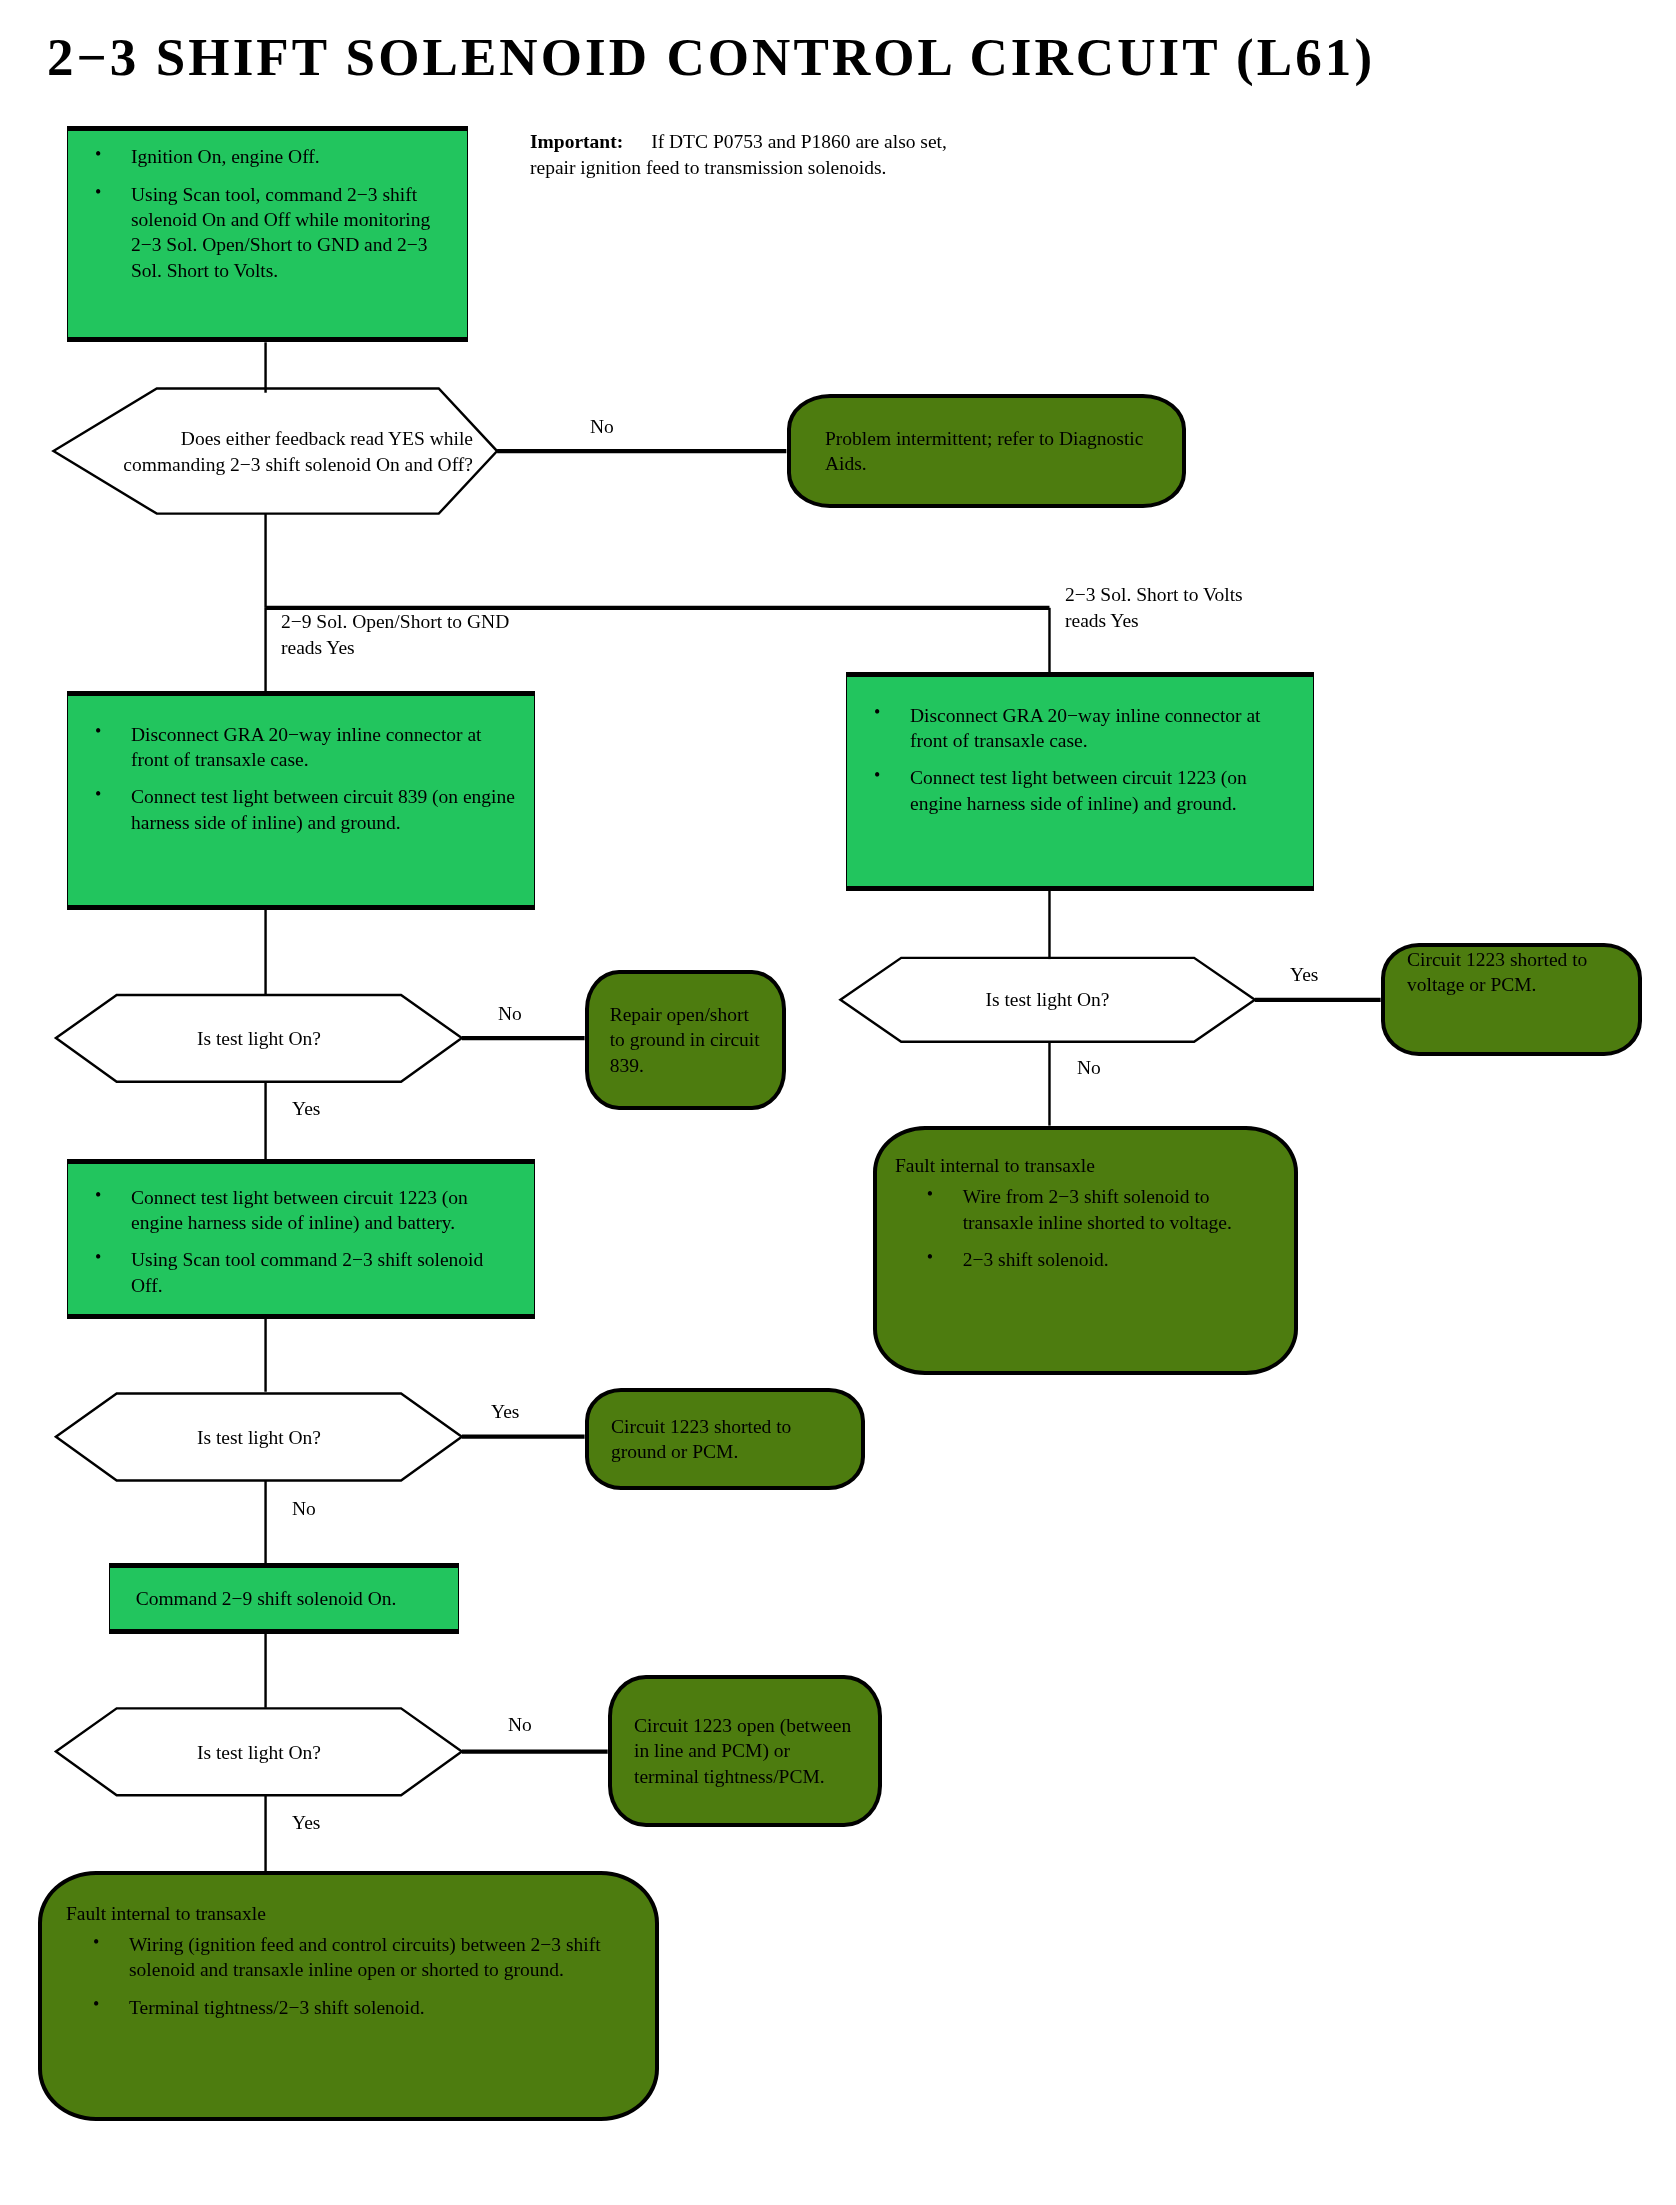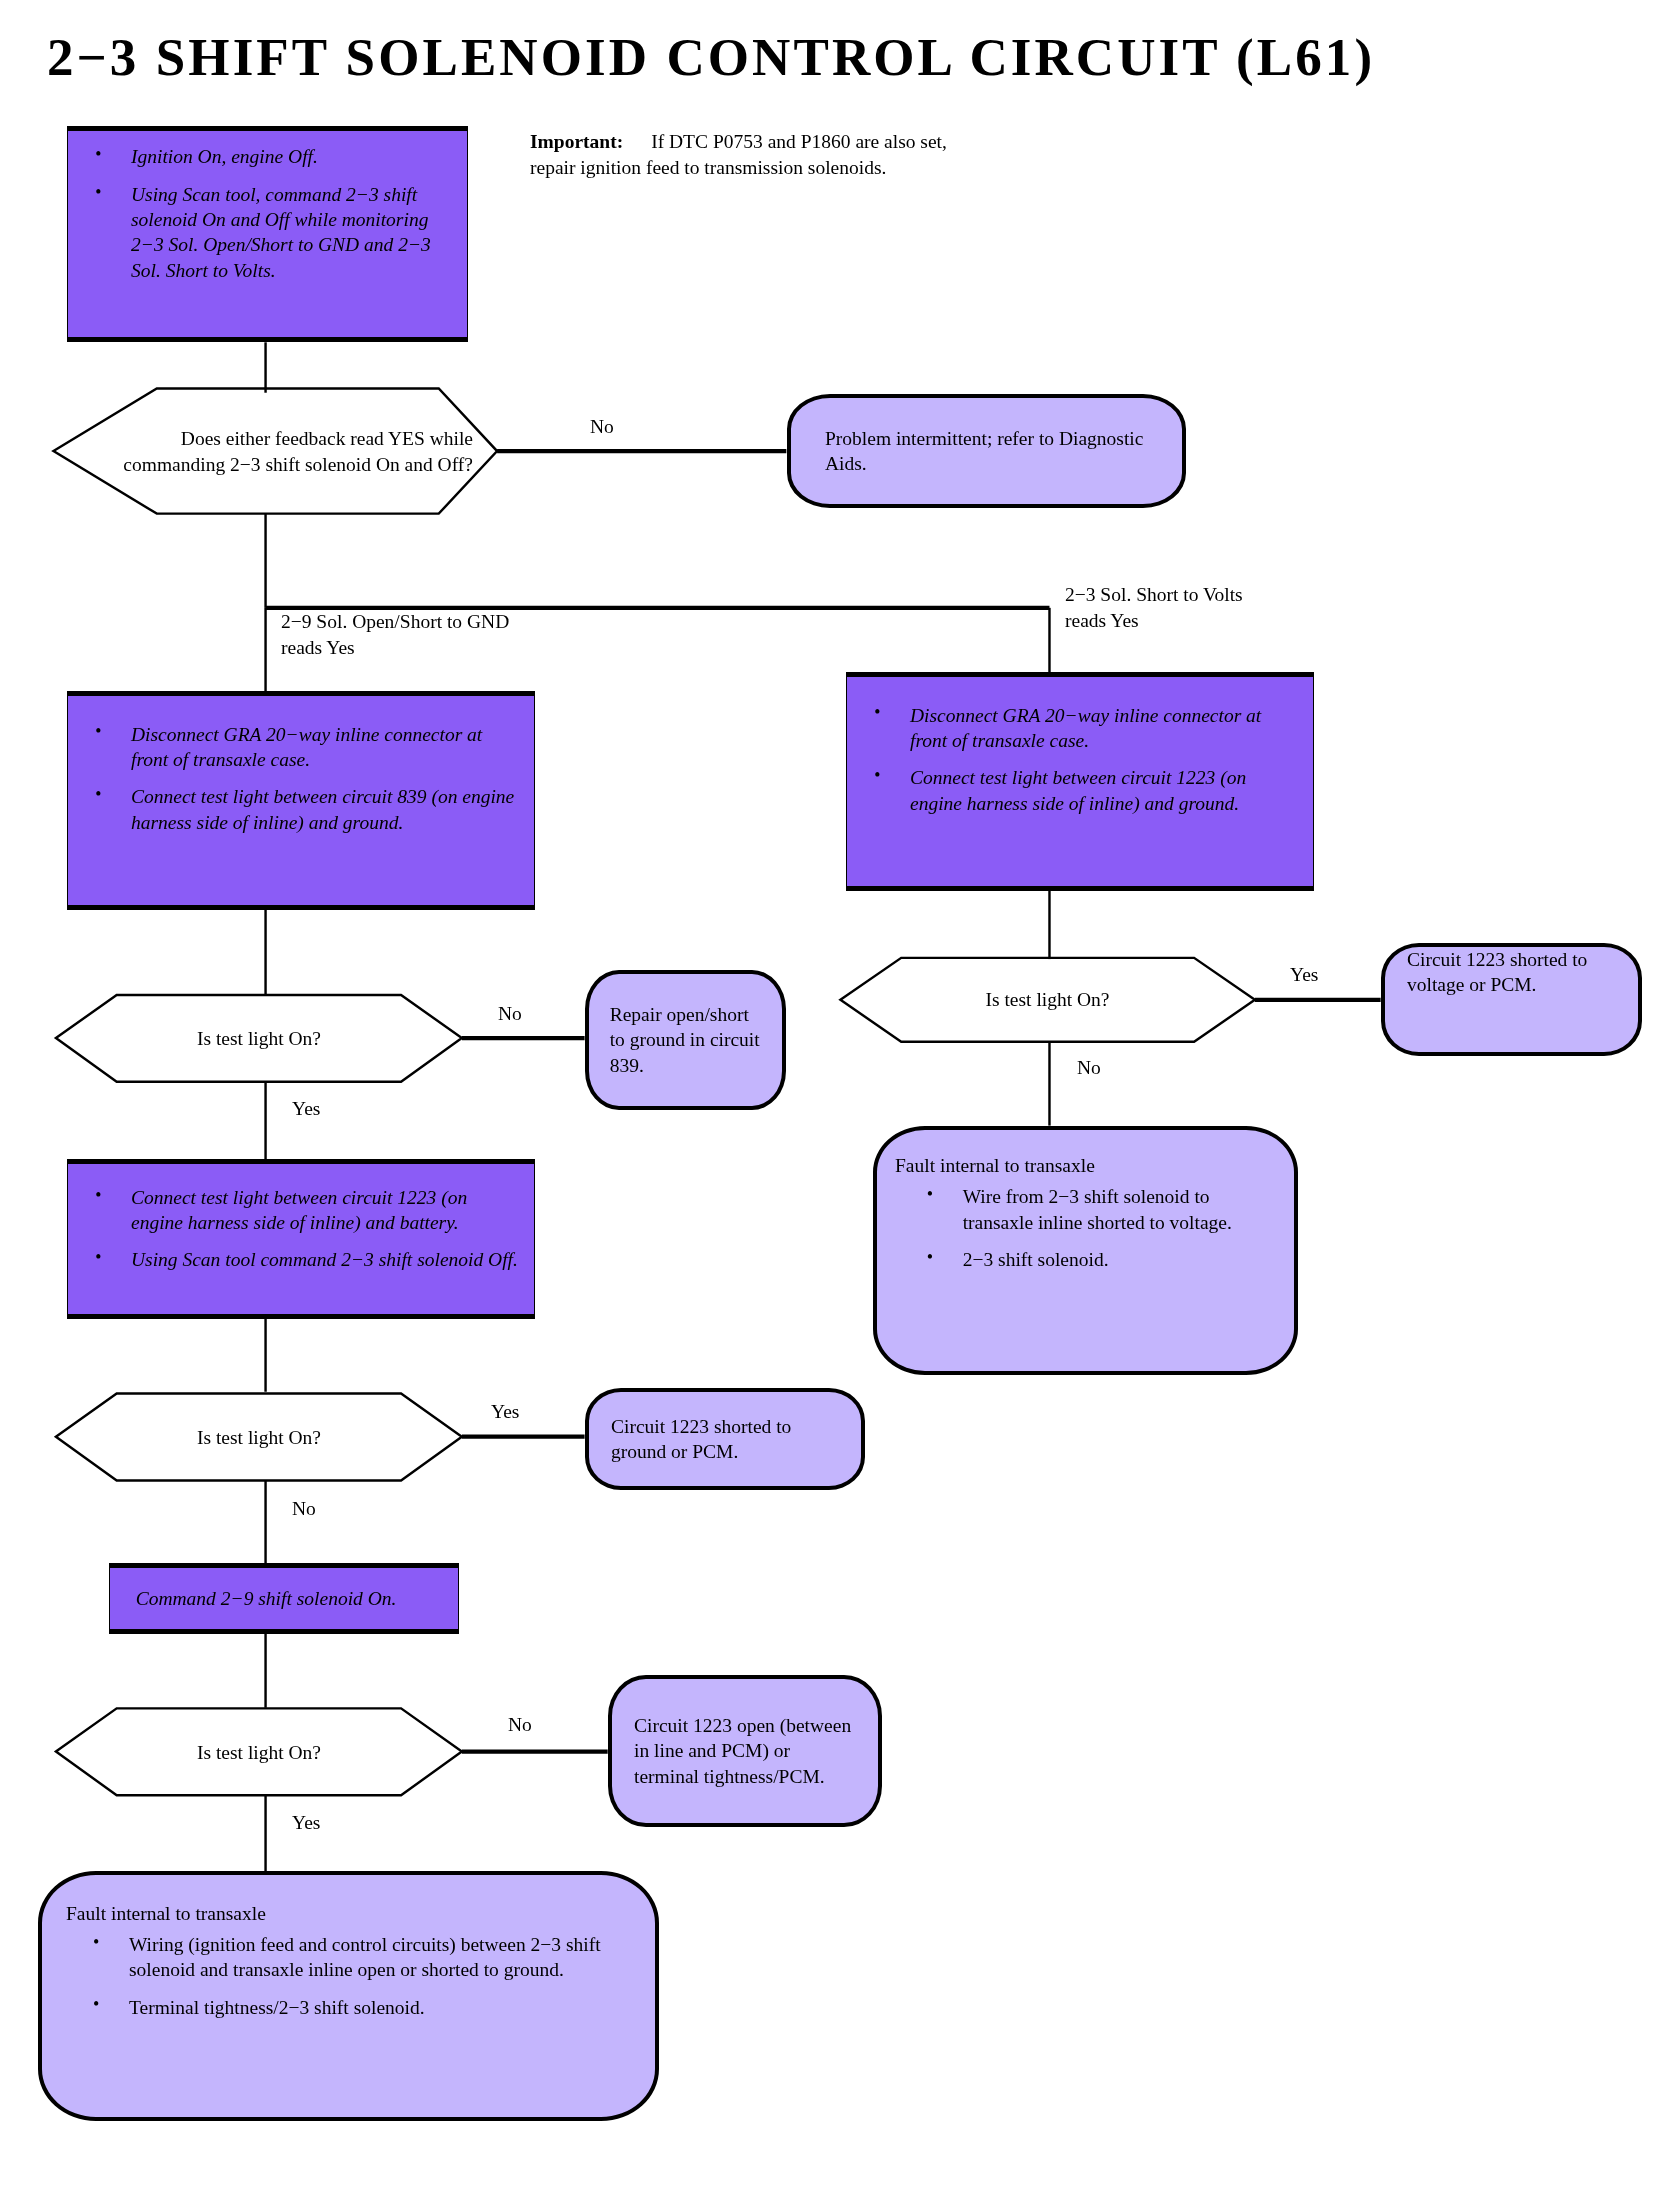--- a/index.html
+++ b/index.html
@@ -8,24 +8,24 @@
   #chart{position:absolute;left:0;top:0;width:1676px;height:2205px;}
 
   .title{position:absolute;left:47px;top:32px;font-size:52px;line-height:1;
          font-family:"Liberation Serif","DejaVu Serif",serif;
          font-weight:700;letter-spacing:3px;white-space:nowrap;
          transform:scaleX(1.02);transform-origin:left top;}
 
   .node{position:absolute;box-sizing:border-box;}
 
   
-  .proc{border:1.2px solid #000;border-top-width:5.5px;border-bottom-width:5.5px;background:#8b5cf6;font-style:italic;}
+  .proc{border:1.2px solid #000;border-top-width:5.5px;border-bottom-width:5.5px;background:#22c55e;}
 
   
-  .term{border:4.3px solid #000;border-radius:43px/35px;background:#c4b5fd;}
+  .term{border:4.3px solid #000;border-radius:43px/35px;background:#4d7c0f;}
 
   
   .dec-text{position:absolute;display:flex;align-items:center;justify-content:center;
             text-align:center;}
 
   .txt{font-size:19.5px;line-height:1.30;}
   .pad{padding:13.4px 16px;}
 
   ul.bl{list-style:none;margin:0;padding:0;}
   ul.bl>li{position:relative;padding-left:47px;margin:0 0 12px 0;}

